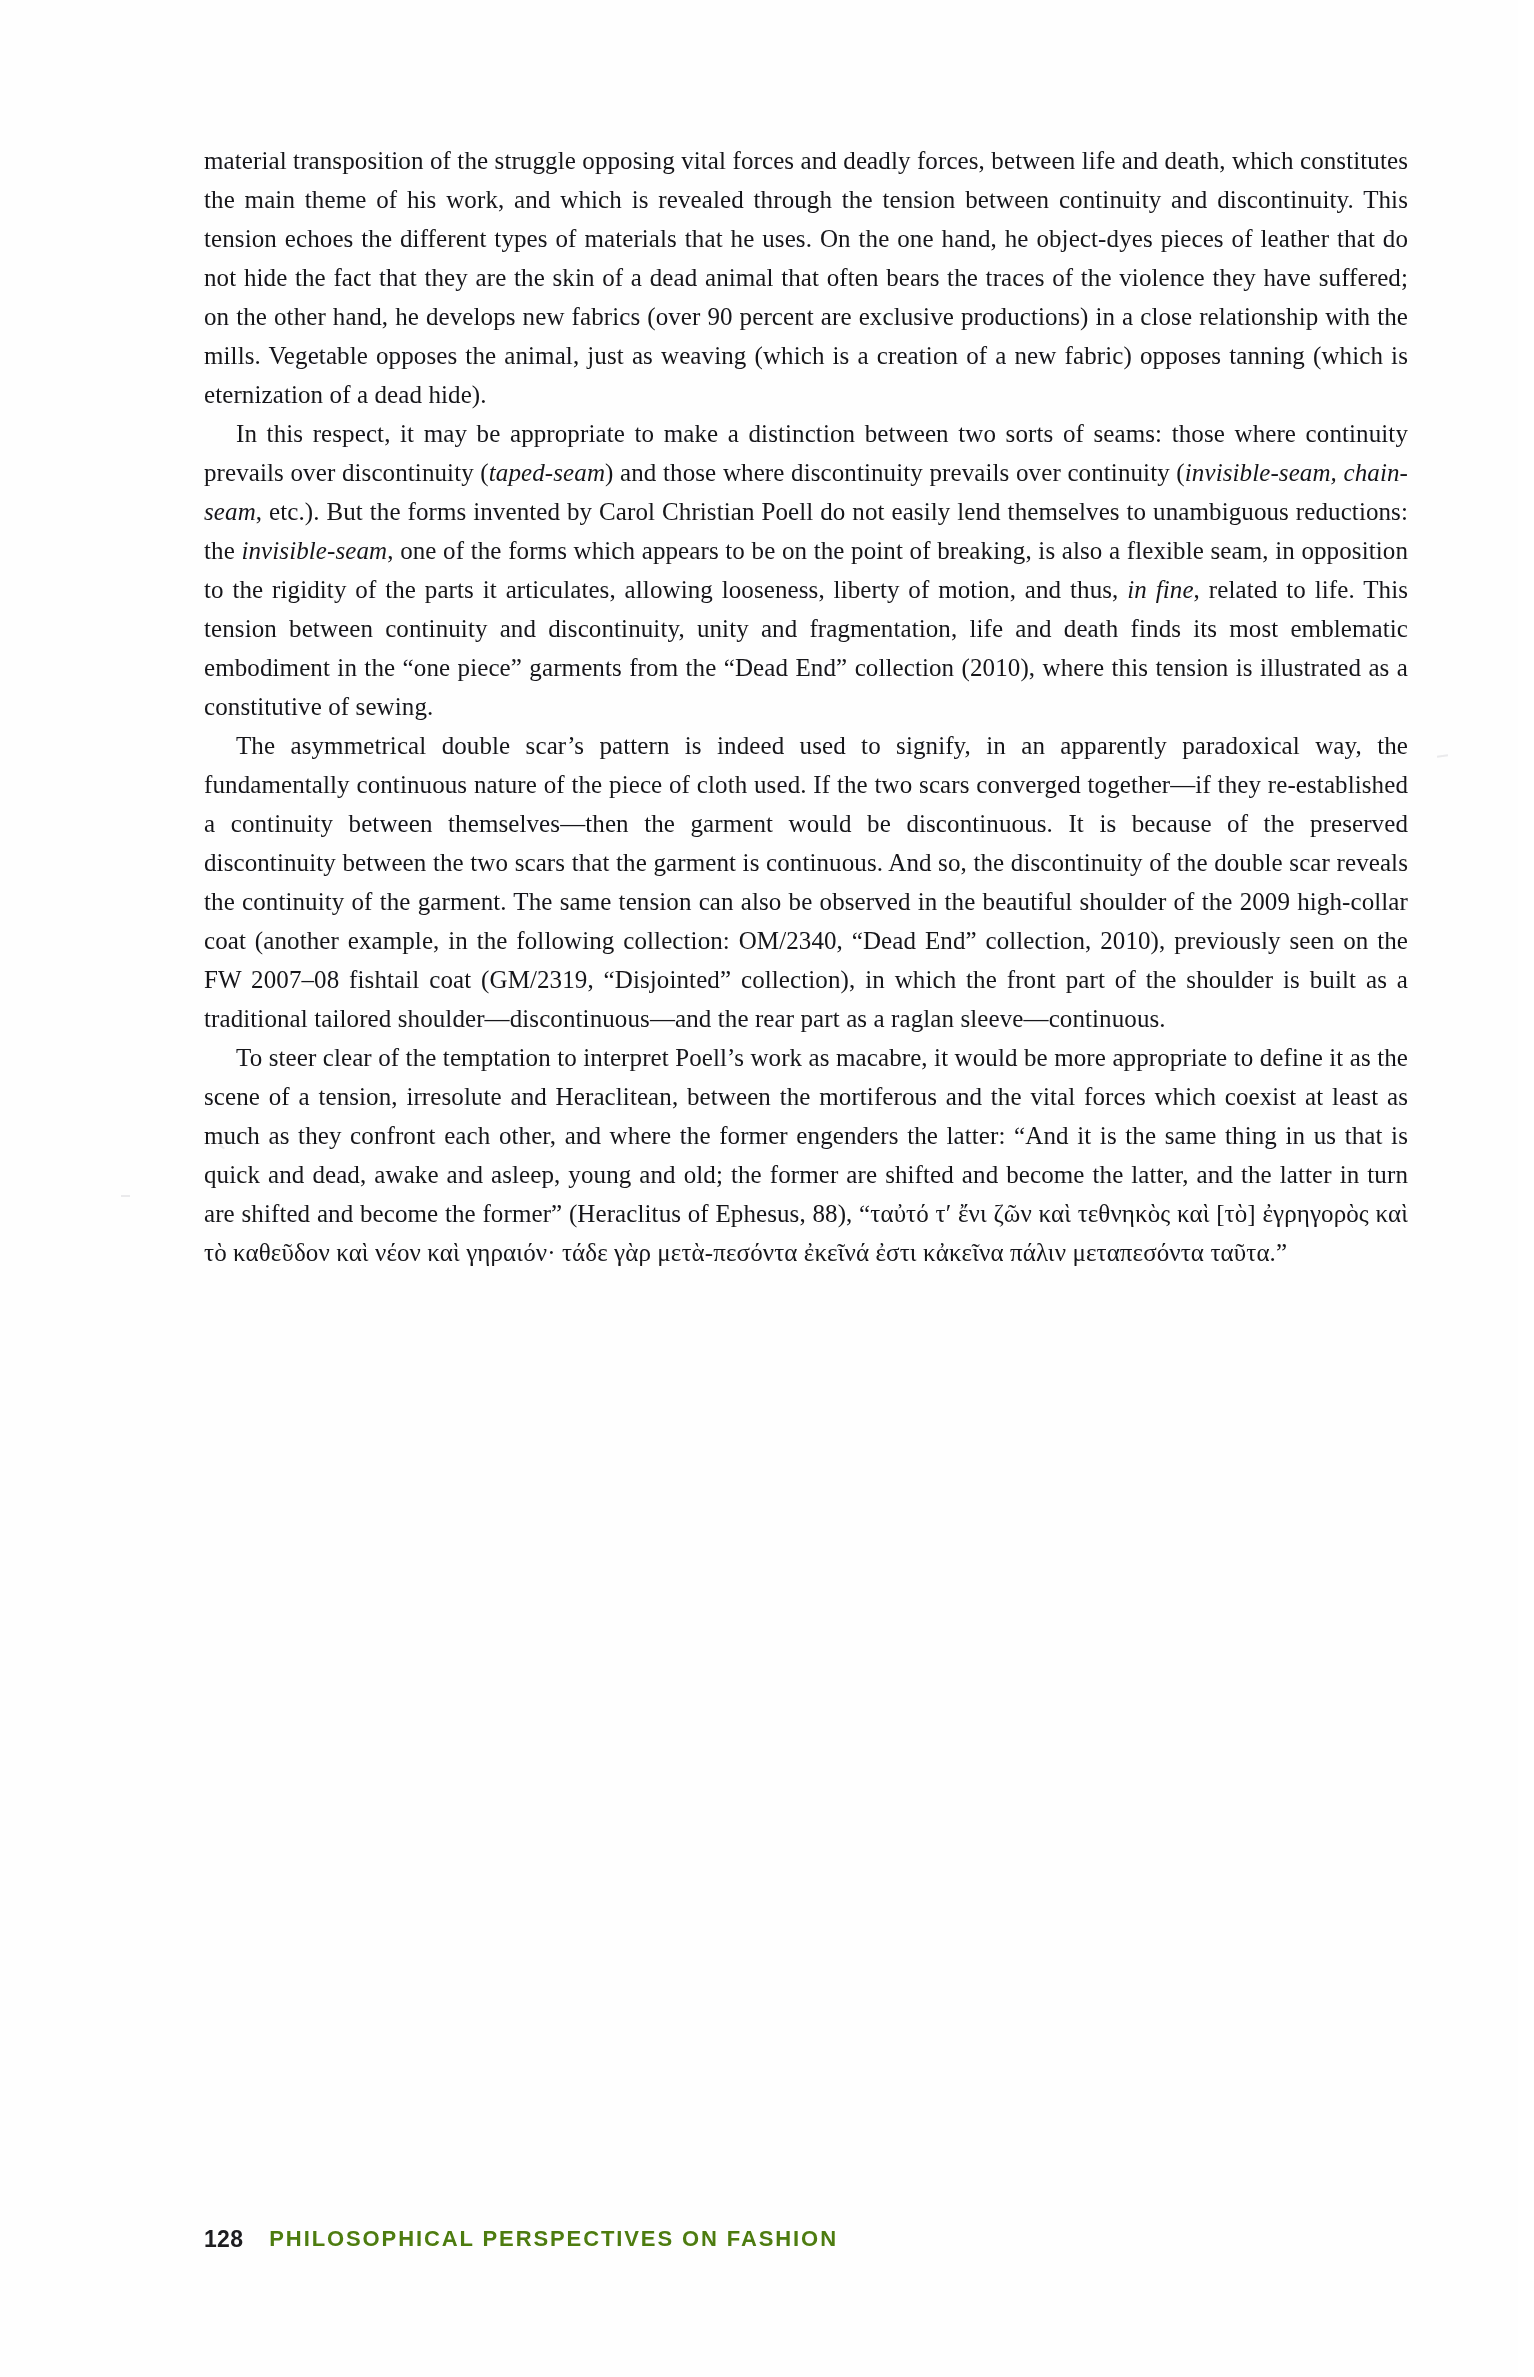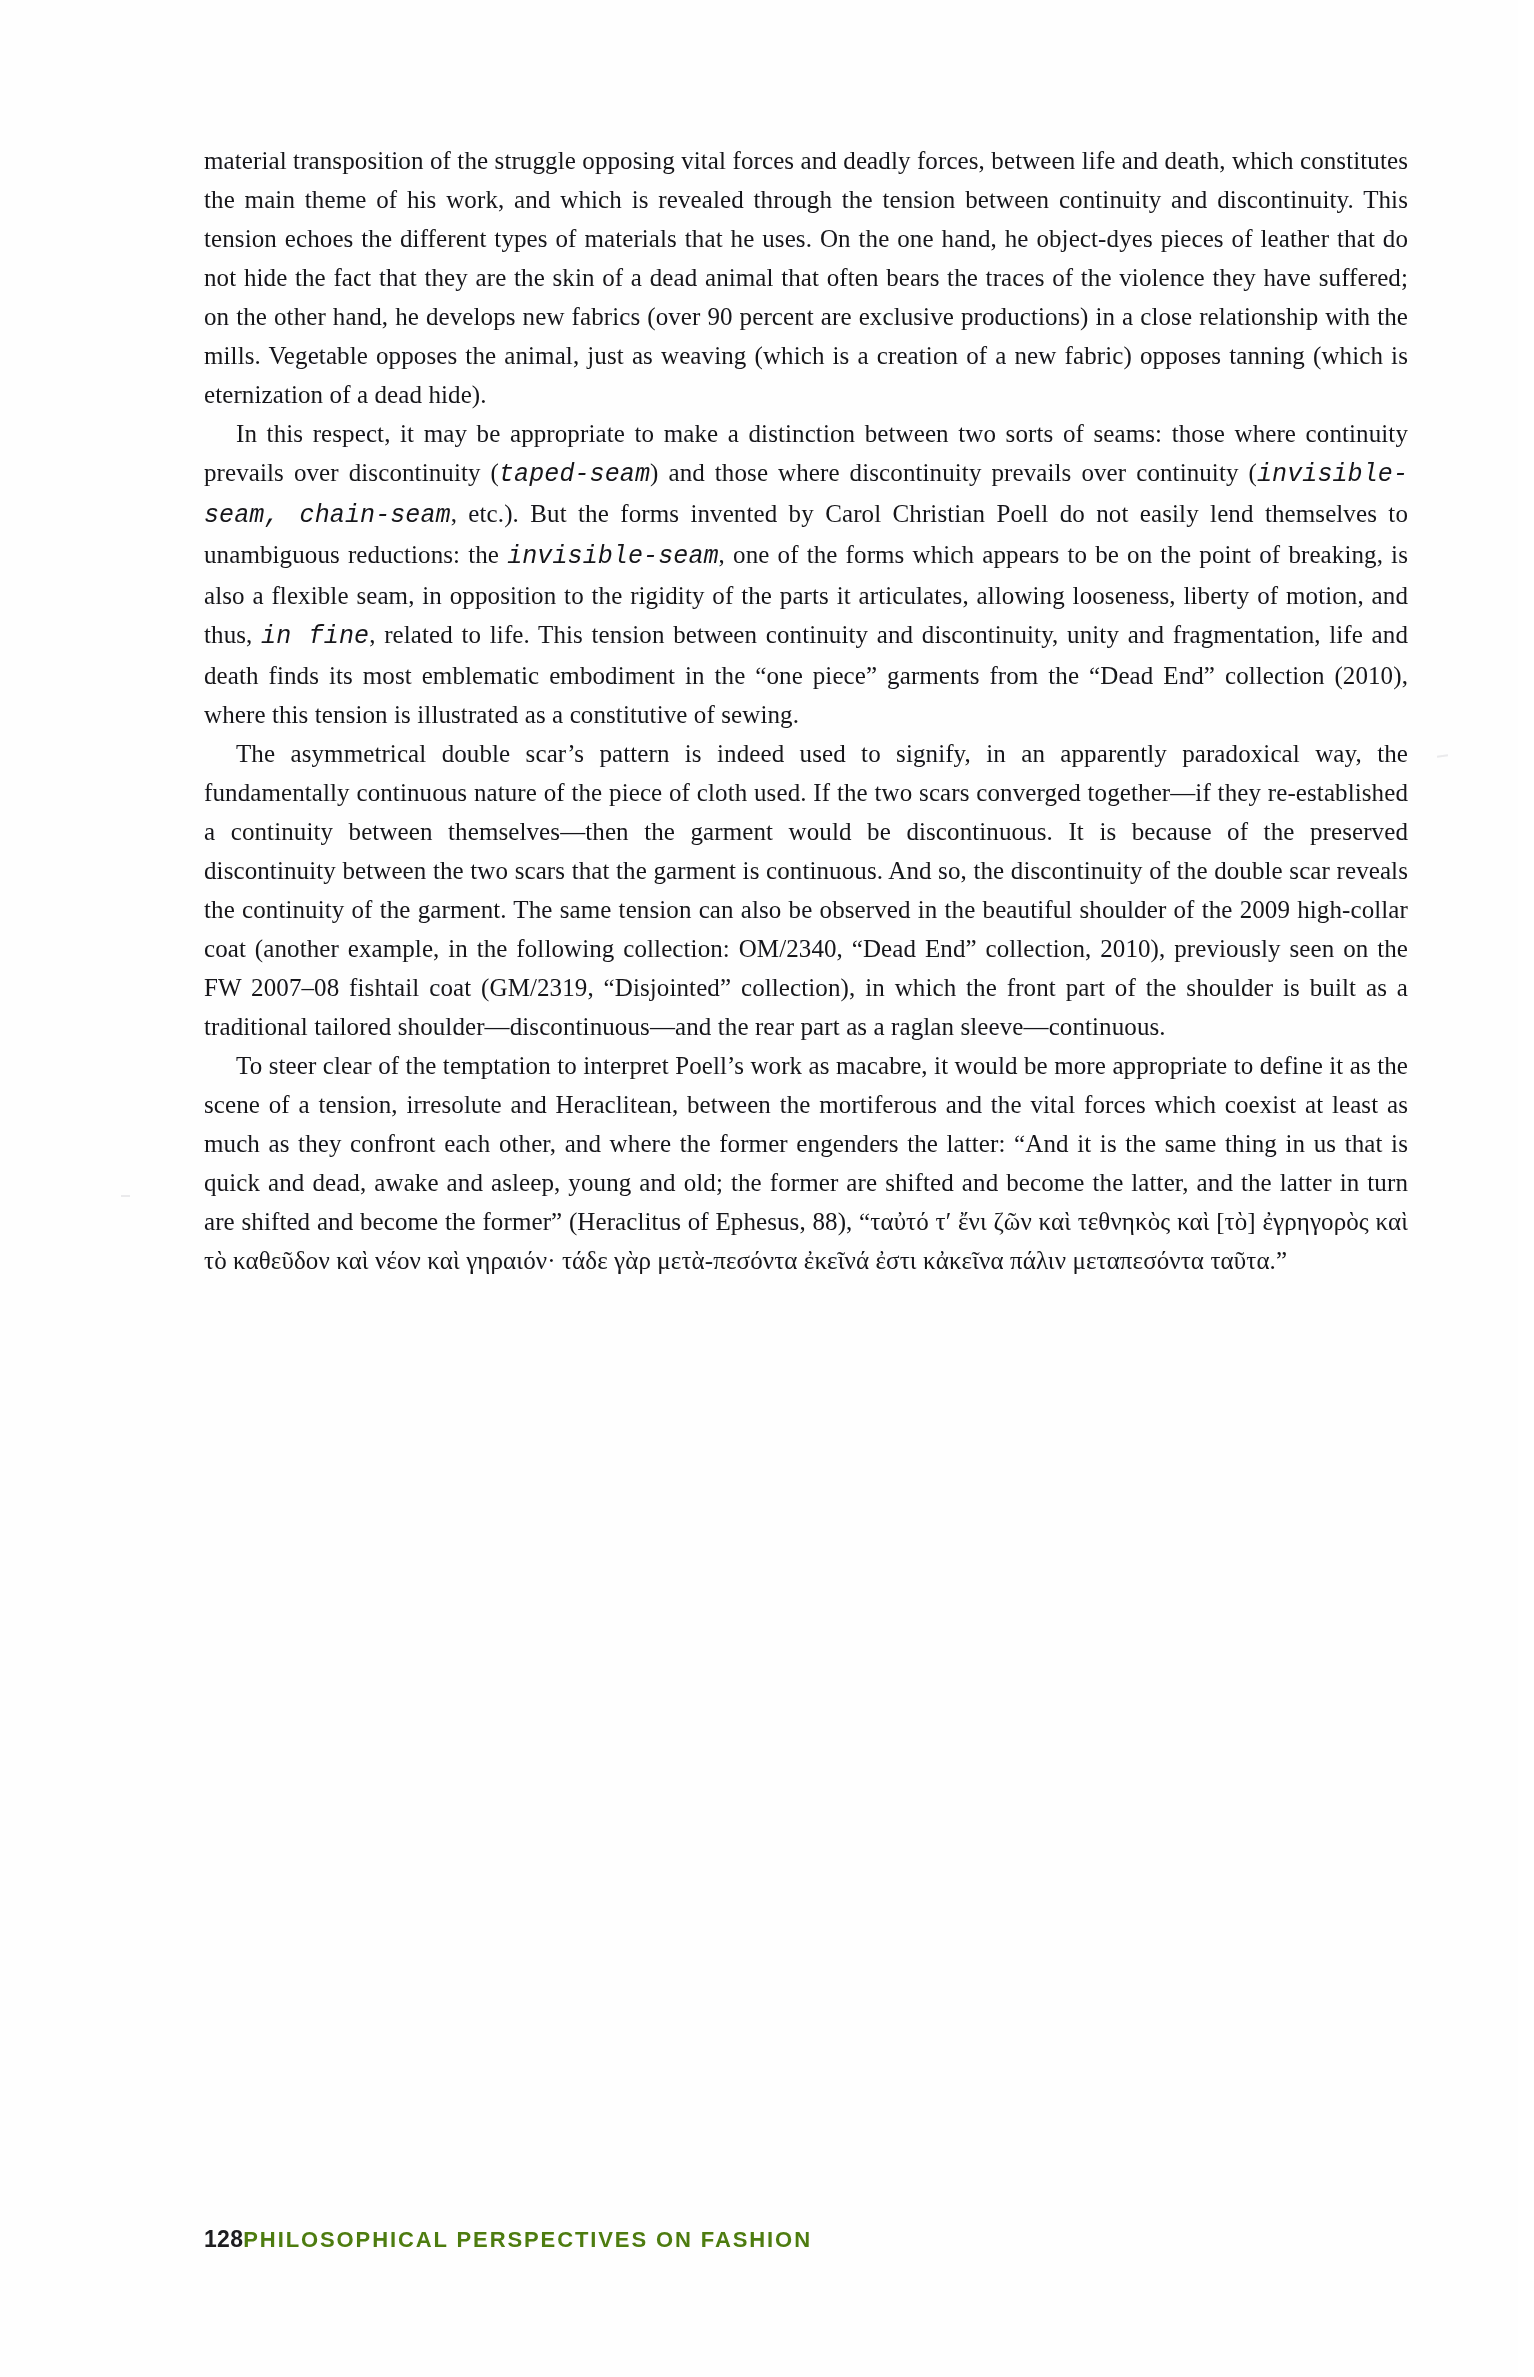--- a/index.html
+++ b/index.html
@@ -32,28 +32,28 @@
     text-indent: 0;
     hyphens: none;
     -webkit-hyphens: none;
     letter-spacing: 0.1px;
   }
   p.body.indented {
     text-indent: 32px;
   }
   p.body em {
     font-style: italic;
-    font-family: Liberation Mono, monospace;
   }
   .footer {
     position: absolute;
     left: 204px;
     top: 2226px;
     display: flex;
-    align-items: flex-end;
+    align-items: flex-start;
+    gap: 26px;
   }
   .folio {
     font-family: "Liberation Sans", "DejaVu Sans", sans-serif;
     font-size: 23px;
     font-weight: bold;
     color: #1d1d20;
     letter-spacing: 0.3px;
   }
   .runhead {
     font-family: "Liberation Sans", "DejaVu Sans", sans-serif;

